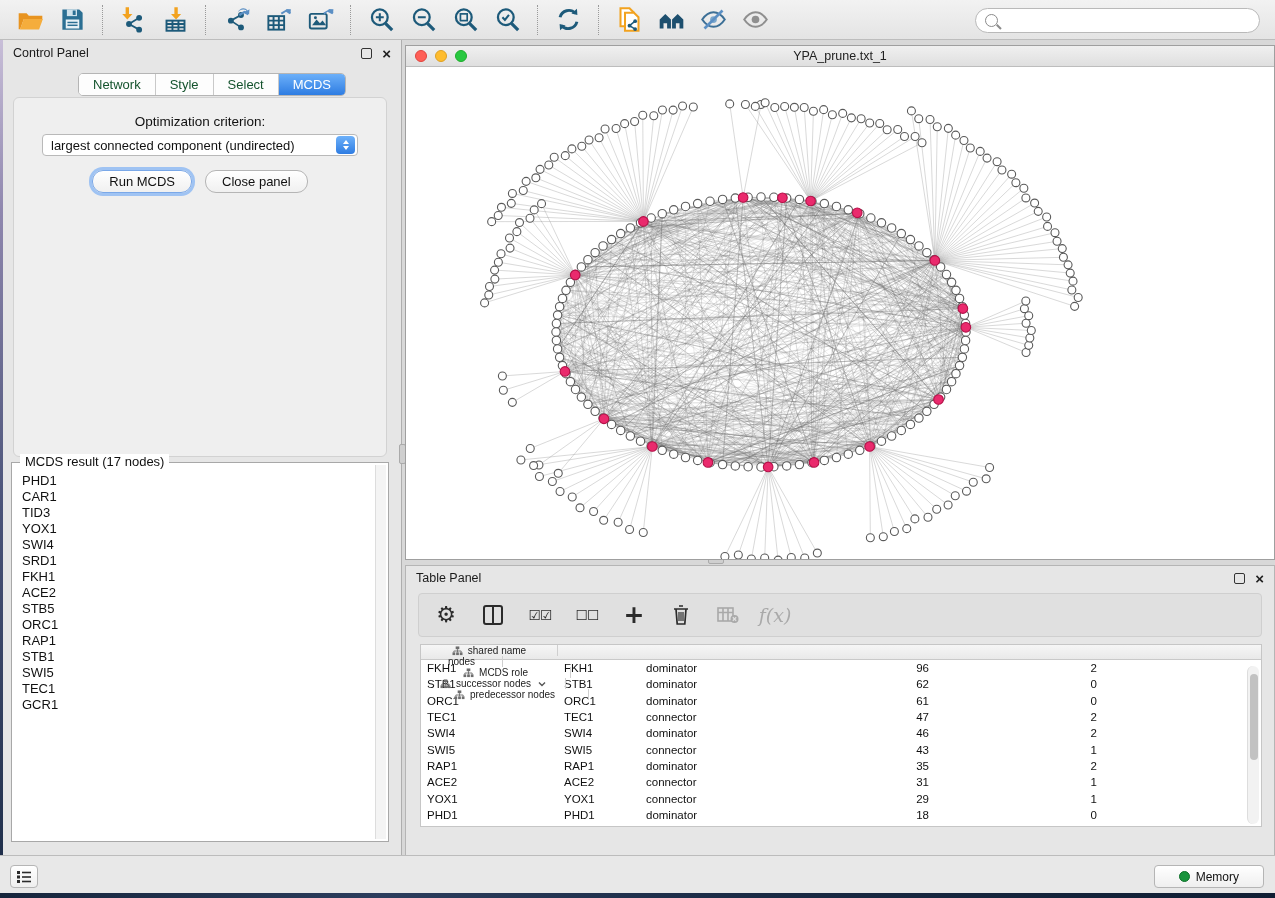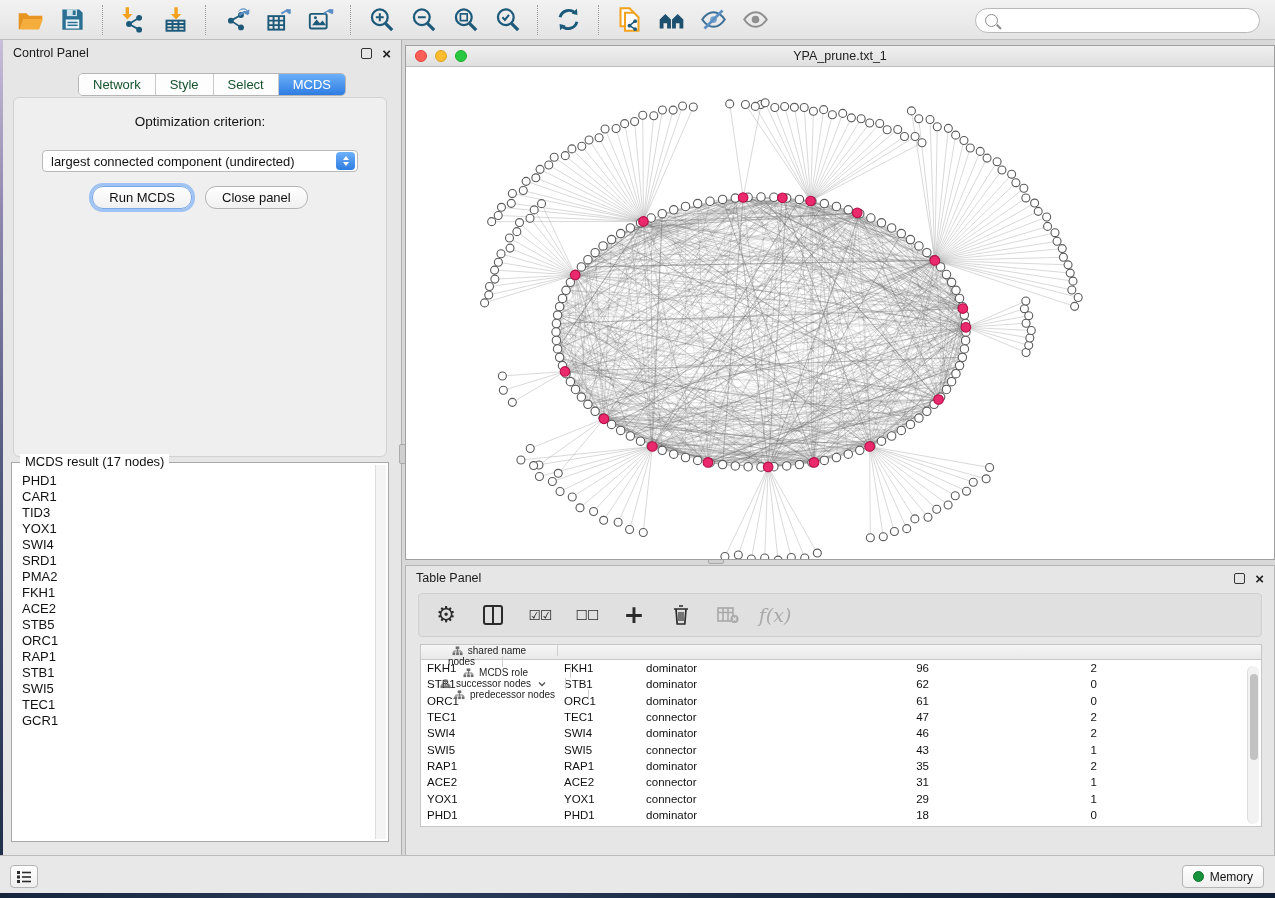--- a/index.html
+++ b/index.html
@@ -43,21 +43,21 @@
   .cp-tabs { left:78px; top:73px; height:23px; display:flex; border:1px solid #b5b5b5;
     border-radius:5px; overflow:hidden; background:#fff; }
   .cp-tab { padding:0 14px; display:flex; align-items:center; font-size:13px; background:#fdfdfd;
     border-right:1px solid #c9c9c9; color:#14532d; }
   .cp-tab:last-child { border-right:none; }
   .cp-tab.active { background:linear-gradient(#6cb0f9,#2e7ce2); color:#fff; }
 
   .cp-body { left:13px; top:97px; width:374px; height:360px; background:#efefef;
     border:1px solid #d2d2d2; border-radius:6px; }
   .opt-label { text-align:center; margin-top:16px; font-size:13.5px; }
-  .select-box { margin:21px auto 0; width:316px; height:22px; background:#fff; border:1px solid #b9b9b9;
+  .select-box { margin:5px auto 0; width:316px; height:22px; background:#fff; border:1px solid #b9b9b9;
     border-radius:4px; display:flex; align-items:center; position:relative; }
   .select-value { flex:1; padding:0 8px; font-size:13px; white-space:nowrap; }
   .select-stepper { width:19px; height:18px; margin-right:2px; border-radius:4px;
     background:linear-gradient(#6db1fa,#2e7ce2); display:flex; flex-direction:column;
     align-items:center; justify-content:center; gap:2px; }
   .tri-up { width:0; height:0; border-left:3.5px solid transparent; border-right:3.5px solid transparent; border-bottom:4px solid #fff; }
   .tri-dn { width:0; height:0; border-left:3.5px solid transparent; border-right:3.5px solid transparent; border-top:4px solid #fff; }
   .btn-row { display:flex; justify-content:center; gap:13px; margin-top:14px; }
   .push-btn { height:23px; padding:0 16px; background:linear-gradient(#ffffff,#f0f0f0);
     border:1px solid #b5b5b5; border-radius:11px; font-size:13px; font-family:inherit;
@@ -127,21 +127,21 @@
     border-right:1px solid #c9c9c9; color:#111; }
   .tp-tab:last-child { border-right:none; }
   .tp-tab.active { background:linear-gradient(#6cb0f9,#2e7ce2); color:#fff; }
 
   
   .statusbar { left:0; top:855px; width:1275px; height:38px; background:#e8e8e8;
     border-top:1px solid #bcbcbc; }
   .sb-left-btn { position:absolute; left:10px; top:9px; width:28px; height:23px;
     background:linear-gradient(#fff,#efefef); border:1px solid #b5b5b5; border-radius:4px;
     display:flex; align-items:center; justify-content:center; }
-  .memory-btn { position:absolute; right:11px; top:9px; height:23px; padding:0 10px;
+  .memory-btn { position:absolute; right:11px; top:9px; height:23px; padding:0 24px;
     background:linear-gradient(#fff,#efefef); border:1px solid #b5b5b5; border-radius:4px;
     display:flex; align-items:center; gap:6px; font-size:12px; color:#111; }
   .mem-dot { width:11px; height:11px; border-radius:50%; background:#17933b; border:1px solid #0d7029; }
 </style>
 </head>
 <body>
 
 <div class="abs toolbar">
   <div class="tb-group">
     <div class="tb-btn">
@@ -329,21 +329,20 @@
 </div>
 <div class="abs result-box">
   <span class="result-legend">MCDS result (17 nodes)</span>
   <div class="result-list" id="mcds-list">
       <div class="result-item">PHD1</div>
       <div class="result-item">CAR1</div>
       <div class="result-item">TID3</div>
       <div class="result-item">YOX1</div>
       <div class="result-item">SWI4</div>
       <div class="result-item">SRD1</div>
-      <div class="result-item">PMA2</div>
       <div class="result-item">FKH1</div>
       <div class="result-item">ACE2</div>
       <div class="result-item">STB5</div>
       <div class="result-item">ORC1</div>
       <div class="result-item">RAP1</div>
       <div class="result-item">STB1</div>
       <div class="result-item">SWI5</div>
       <div class="result-item">TEC1</div>
       <div class="result-item">GCR1</div>
     </div>

